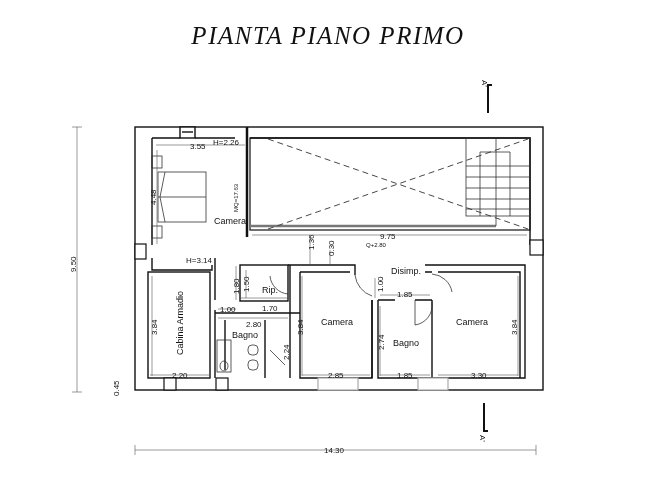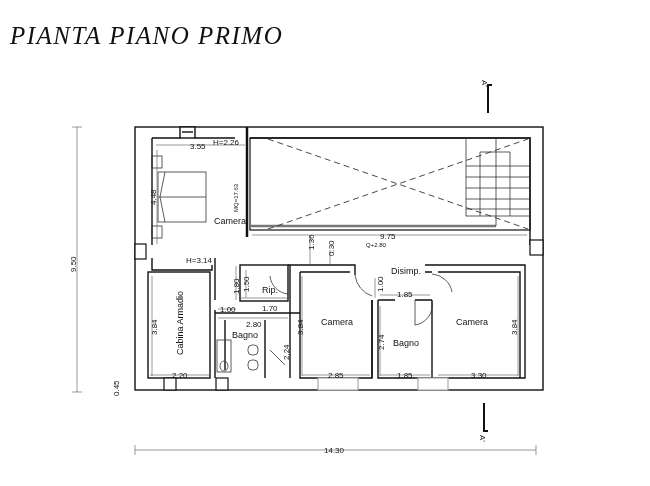--- a/index.html
+++ b/index.html
@@ -1,17 +1,17 @@
 <!DOCTYPE html>
 <html><head>
 <meta charset="utf-8">
 <style>
   html, body { margin:0; padding:0; background:#ffffff; }
   body { width:650px; height:486px; position:relative; overflow:hidden; font-family:"Liberation Sans", sans-serif; }
-  .title { position:absolute; left:0; top:22px; width:646px; text-align:left; padding-left:10px; box-sizing:border-box;
+  .title { position:absolute; left:0; top:22px; width:646px; text-align:center; padding-left:10px; box-sizing:border-box;
            font-family:"Liberation Serif", serif; font-style:italic; font-size:25px; letter-spacing:1.5px; color:#111; }
   svg { position:absolute; left:0; top:0; }
   .lbl { font-family:"Liberation Sans", sans-serif; fill:#111; }
 </style>
 </head>
 <body>
 
 <div class="title">PIANTA PIANO PRIMO</div>
 
 <svg width="650" height="486" viewBox="0 0 650 486">

